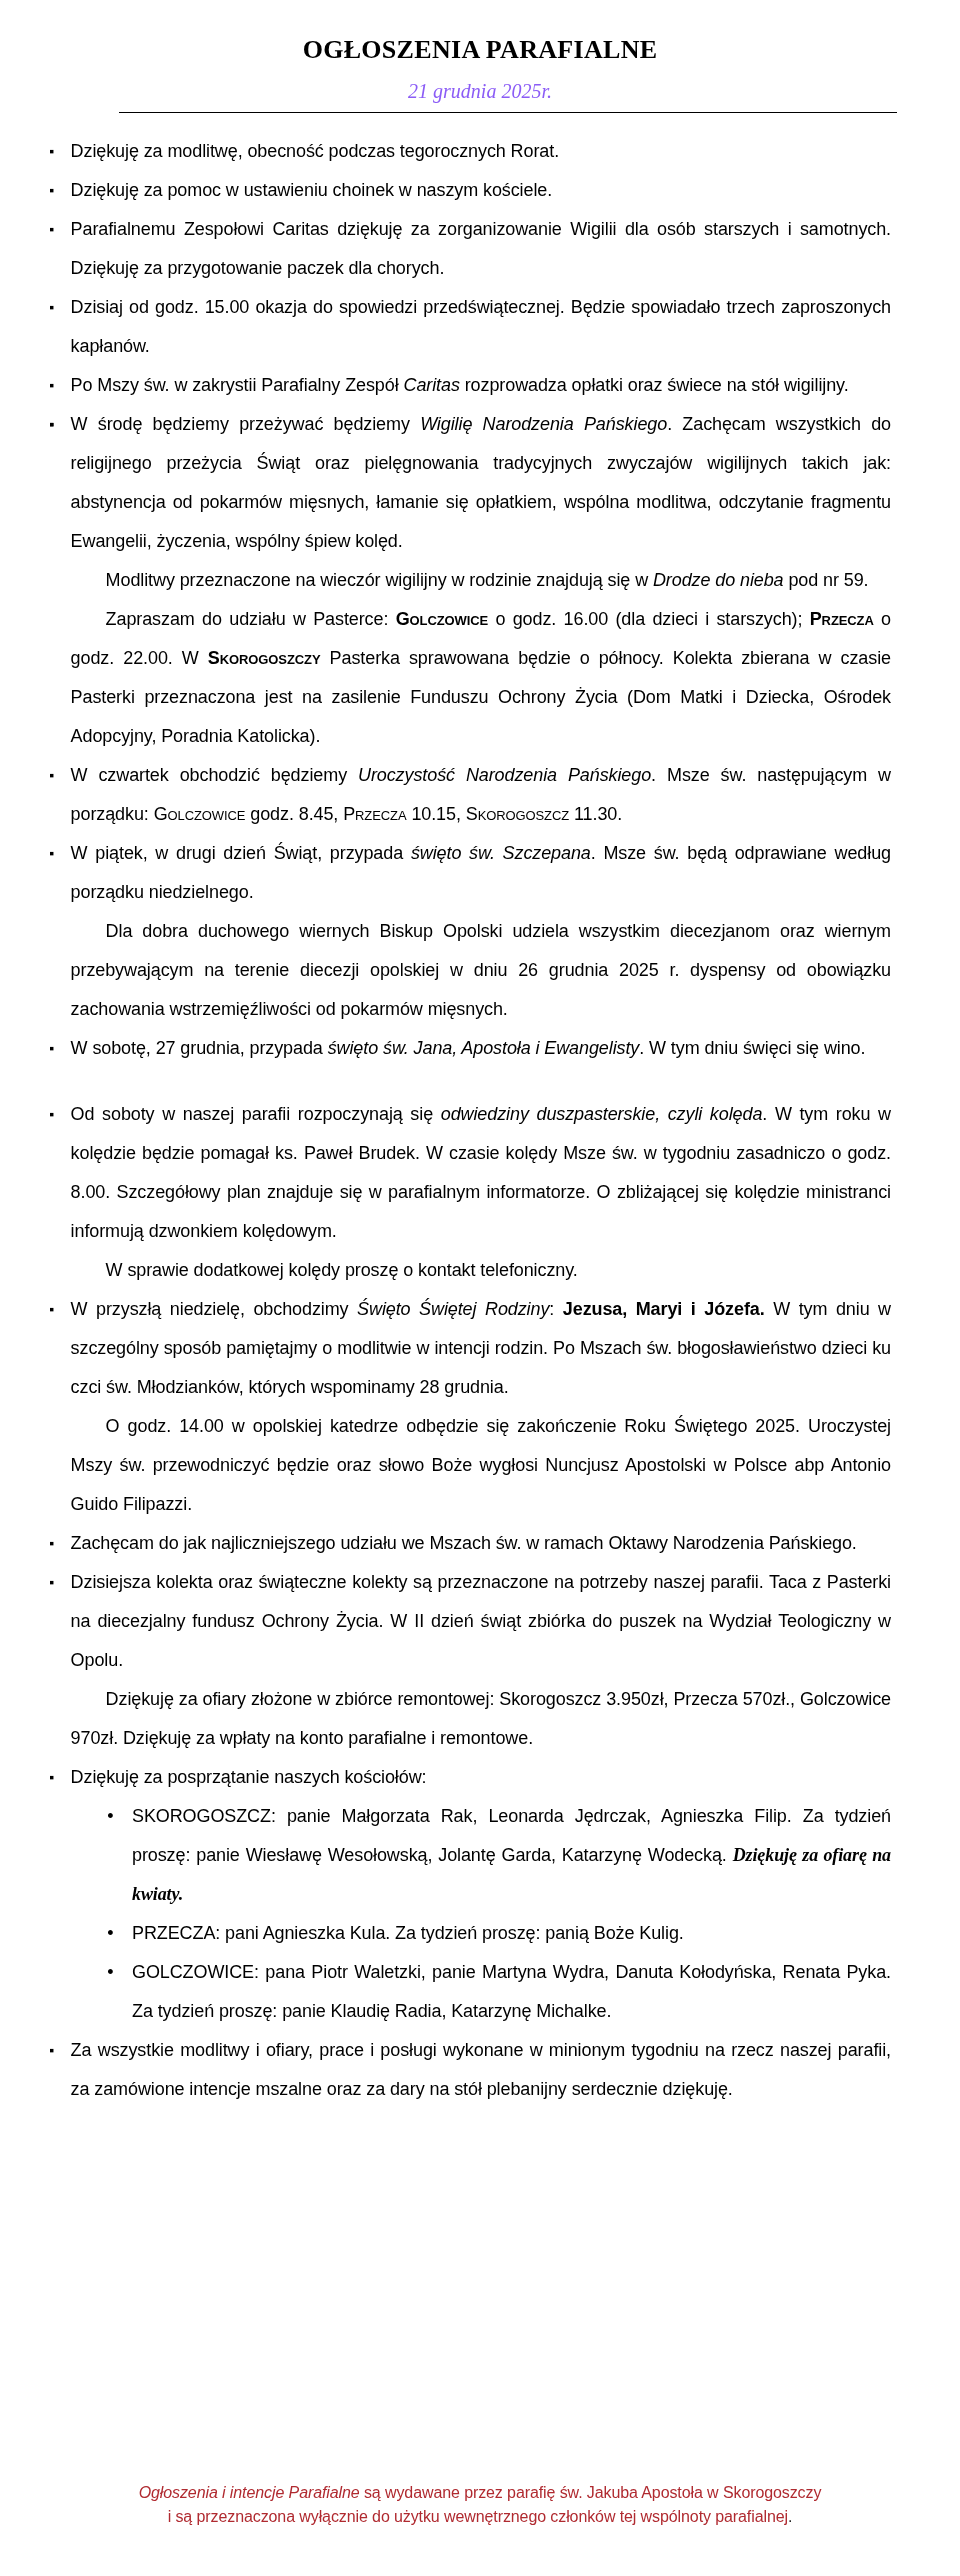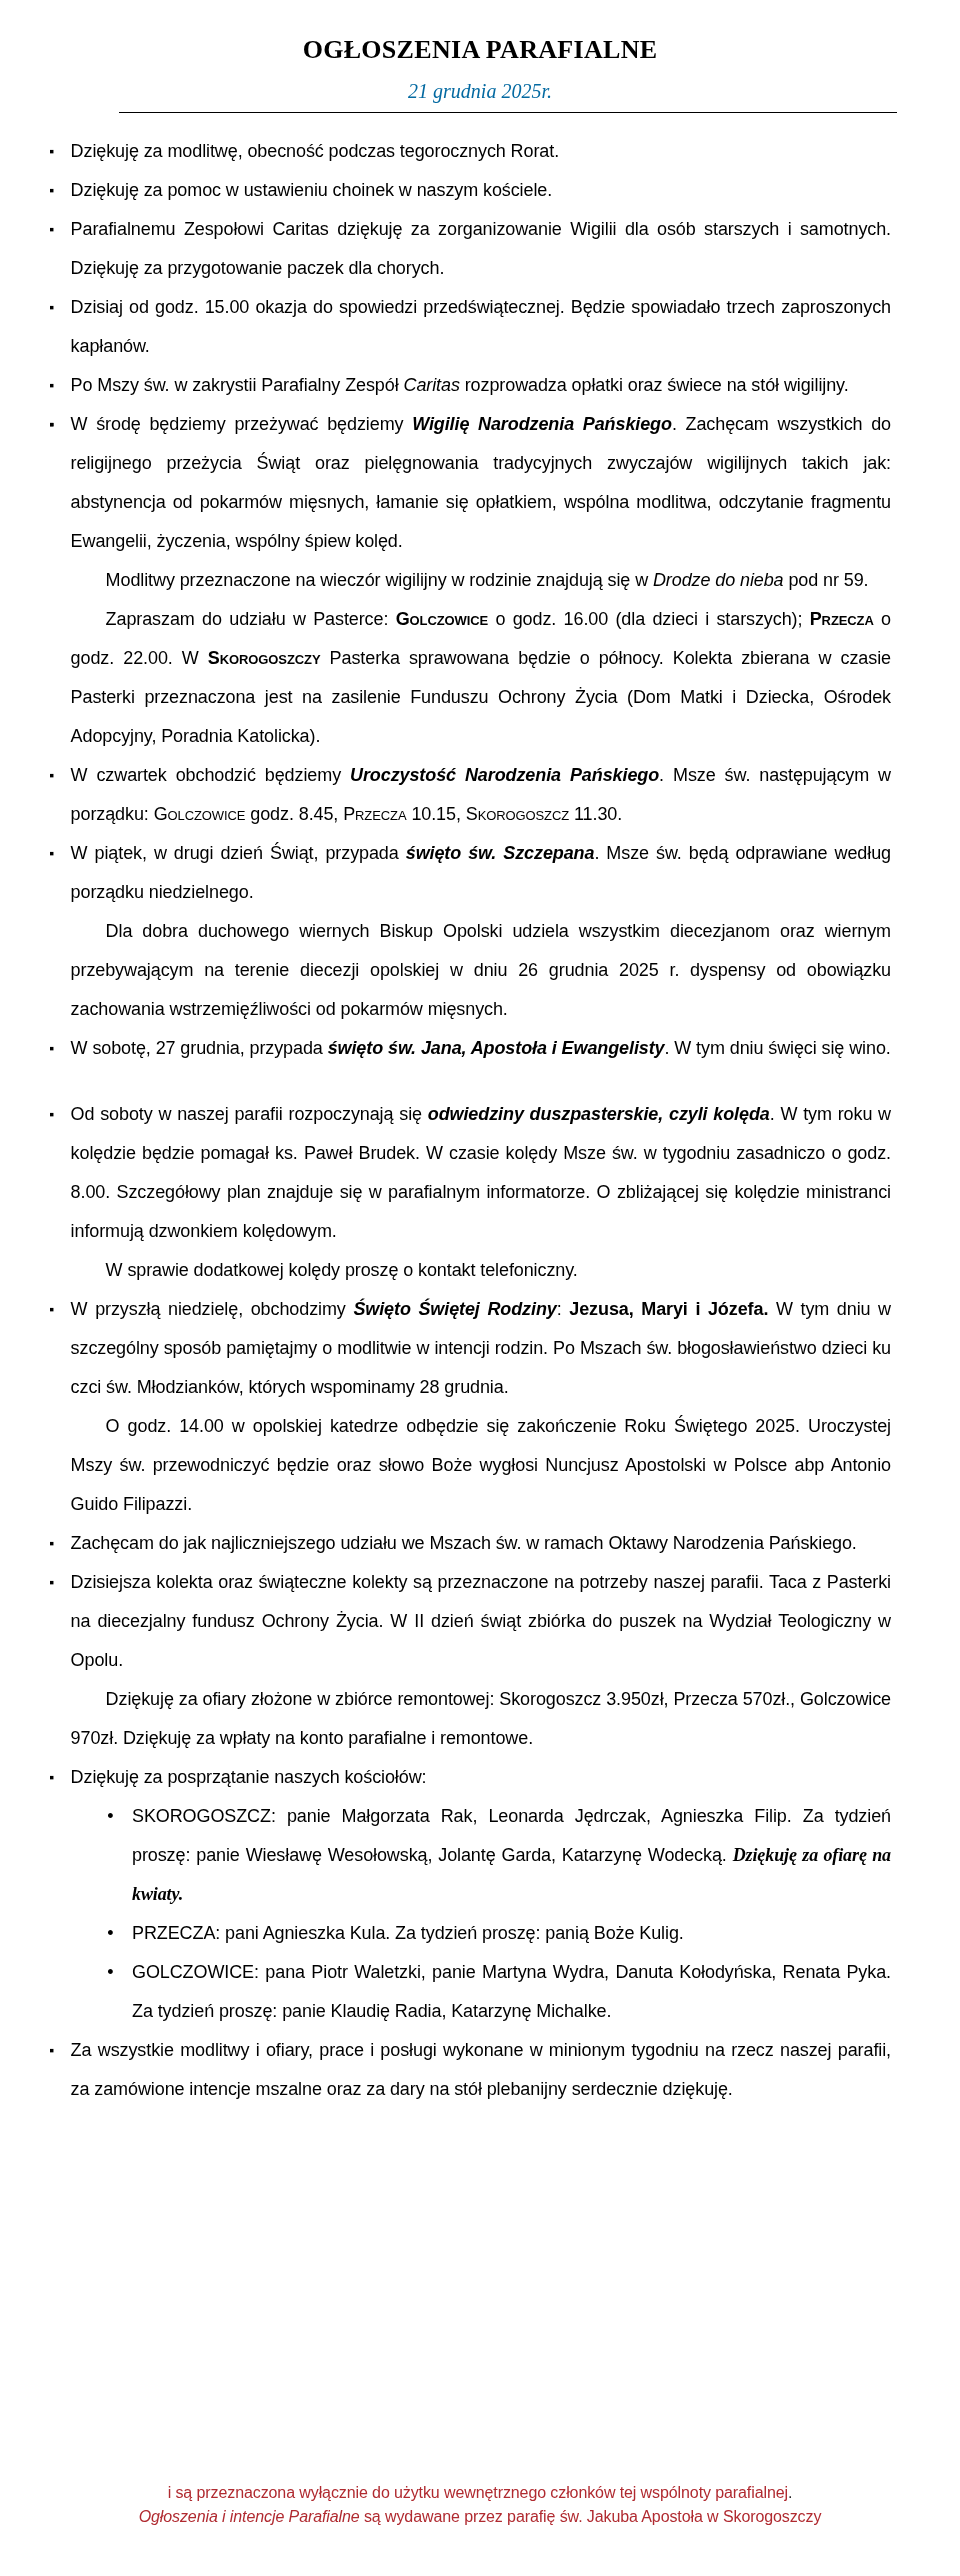--- a/index.html
+++ b/index.html
@@ -34,38 +34,38 @@
   }
   .item-cont{padding-left:22.6px;text-indent:35px;}
   .item-sub{margin-left:58px;padding-left:26px;}
   .item-sub > .marker{
     position:absolute;left:1.3px;top:0;font-size:18px;line-height:39px;
   }
   .item-gap{height:27px;}
   .run{white-space:pre-wrap;}
   .r-b{font-weight:bold;}
   .r-i{font-style:italic;}
-  .r-bi{font-weight:bold;font-style:italic;}
+  .r-bi{font-weight:normal;font-style:italic;}
   .r-u{text-underline-offset:4.5px;text-decoration-thickness:1.3px;}
   .r-scb{font-variant:small-caps;font-weight:bold;}
   .r-sc{font-variant:small-caps;}
   .r-sbi{font-family:"Liberation Serif",serif;font-weight:bold;font-style:italic;}
   .r-dk{color:#222;}
   .footer{
     position:absolute;left:0;right:0;top:2481px;text-align:center;
     font-size:16px;line-height:24px;letter-spacing:-0.1px;
   }
   .footer-line{margin:0;}
 </style>
 </head>
 <body>
 
 <div class="doc">
   <div class="title">OGŁOSZENIA PARAFIALNE</div>
-  <div class="date" style="color: #0369a1;">21 grudnia 2025r.</div>
+  <div class="date" style="color: #8b5cf6;">21 grudnia 2025r.</div>
   <hr class="rule">
   <div class="items">
       <div class="item item-bullet"><span class="marker">▪</span><span class="run">Dziękuję za modlitwę, obecność podczas tegorocznych Rorat.</span></div>
       <div class="item item-bullet"><span class="marker">▪</span><span class="run">Dziękuję za pomoc w ustawieniu choinek w naszym kościele.</span></div>
       <div class="item item-bullet"><span class="marker">▪</span><span class="run">Parafialnemu Zespołowi Caritas dziękuję za zorganizowanie Wigilii dla osób starszych i samotnych. Dziękuję za przygotowanie paczek dla chorych.</span></div>
       <div class="item item-bullet"><span class="marker">▪</span><span class="run">Dzisiaj od godz. 15.00 okazja do spowiedzi przedświątecznej. Będzie spowiadało trzech zaproszonych kapłanów.</span></div>
       <div class="item item-bullet"><span class="marker">▪</span><span class="run">Po Mszy św. w zakrystii Parafialny Zespół </span><span class="run r-i">Caritas</span><span class="run"> rozprowadza opłatki oraz świece na stół wigilijny.</span></div>
       <div class="item item-bullet"><span class="marker">▪</span></div>
       <div class="item item-bullet"><span class="marker">▪</span><span class="run">W środę będziemy przeżywać będziemy </span><span class="run r-bi">Wigilię Narodzenia Pańskiego</span><span class="run">. Zachęcam wszystkich do religijnego przeżycia Świąt oraz pielęgnowania tradycyjnych zwyczajów wigilijnych takich jak: abstynencja od pokarmów mięsnych, łamanie się opłatkiem, wspólna modlitwa, odczytanie fragmentu Ewangelii, życzenia, wspólny śpiew kolęd.</span></div>
       <div class="item item-cont"><span class="run">Modlitwy przeznaczone na wieczór wigilijny w rodzinie znajdują się w </span><span class="run r-i">Drodze do nieba</span><span class="run"> pod nr 59.</span></div>
@@ -82,17 +82,17 @@
       <div class="item item-bullet"><span class="marker">▪</span><span class="run">Zachęcam do jak najliczniejszego udziału we Mszach św. w ramach Oktawy Narodzenia Pańskiego.</span></div>
       <div class="item item-bullet"><span class="marker">▪</span><span class="run">Dzisiejsza kolekta oraz świąteczne kolekty są przeznaczone na potrzeby naszej parafii. Taca z Pasterki na diecezjalny fundusz Ochrony Życia. W II dzień świąt zbiórka do puszek na Wydział Teologiczny w Opolu.</span></div>
       <div class="item item-cont"><span class="run">Dziękuję za ofiary złożone w zbiórce remontowej: Skorogoszcz 3.950zł, Przecza 570zł., Golczowice 970zł. Dziękuję za wpłaty na konto parafialne i remontowe.</span></div>
       <div class="item item-bullet"><span class="marker">▪</span><span class="run">Dziękuję za posprzątanie naszych kościołów:</span></div>
       <div class="item item-sub"><span class="marker">•</span><span class="run">SKOROGOSZCZ: panie Małgorzata Rak, Leonarda Jędrczak, Agnieszka Filip. Za tydzień proszę: </span><span class="run r-u">panie Wiesławę Wesołowską, Jolantę Garda, Katarzynę Wodecką</span><span class="run">. </span><span class="run r-sbi">Dziękuję za ofiarę na kwiaty.</span></div>
       <div class="item item-sub"><span class="marker">•</span><span class="run">PRZECZA: pani Agnieszka Kula. Za tydzień proszę: </span><span class="run r-u">panią Boże Kulig</span><span class="run">.</span></div>
       <div class="item item-sub"><span class="marker">•</span><span class="run">GOLCZOWICE: pana Piotr Waletzki, panie Martyna Wydra, Danuta Kołodyńska, Renata Pyka. Za tydzień proszę: </span><span class="run r-u">panie Klaudię Radia, Katarzynę Michalke</span><span class="run">.</span></div>
       <div class="item item-bullet"><span class="marker">▪</span><span class="run">Za wszystkie modlitwy i ofiary, prace i posługi wykonane w minionym tygodniu na rzecz naszej parafii, za zamówione intencje mszalne oraz za dary na stół plebanijny serdecznie dziękuję.</span></div>
     </div>
   <div class="footer" style="color: rgb(176, 42, 48);">
+    <p class="footer-line"><span class="run r-i">Ogłoszenia i intencje Parafialne</span><span class="run"> są wydawane przez parafię św. Jakuba Apostoła w Skorogoszczy</span></p>
     <p class="footer-line"><span class="run">i są przeznaczona wyłącznie do użytku wewnętrznego członków tej wspólnoty parafialnej</span><span class="run r-dk">.</span></p>
-    <p class="footer-line"><span class="run r-i">Ogłoszenia i intencje Parafialne</span><span class="run"> są wydawane przez parafię św. Jakuba Apostoła w Skorogoszczy</span></p>
   </div>
 </div>
 
 
 </body></html>

